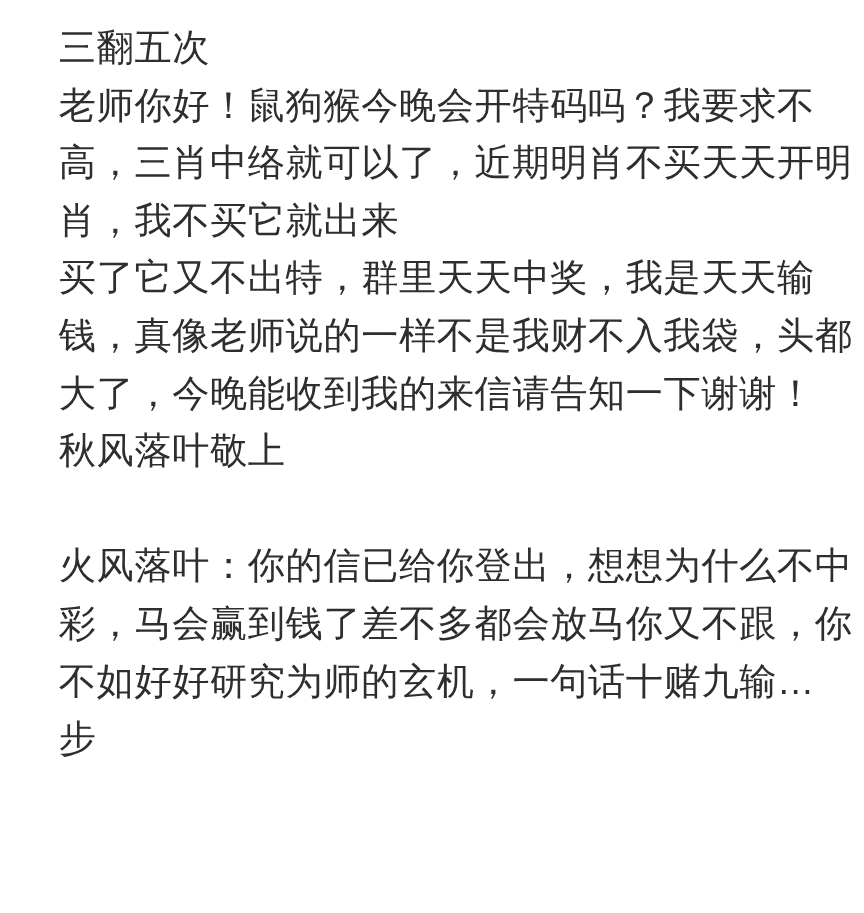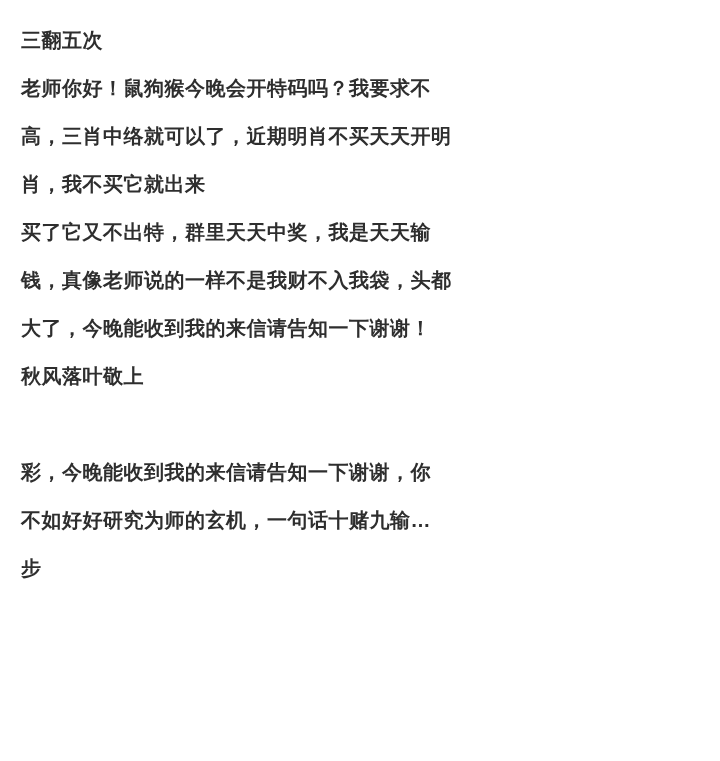--- a/index.html
+++ b/index.html
@@ -14,42 +14,44 @@
   }
   .page {
     box-sizing: border-box;
     width: 720px;
     height: 761px;
     background: #ffffff;
     padding: 16px 18px 0 21px;
   }
   .text-block {
     font-family: "Liberation Sans", "DejaVu Sans", sans-serif;
-    font-size: 20px;
+    font-size: 31px;
     line-height: 48px;
     letter-spacing: 0.5px;
     color: #2e2e2e;
-    font-weight: 700;
+    font-weight: 400;
+    margin-left: 28px;
   }
   .line {
     white-space: nowrap;
     min-height: 48px;
   }
 </style>
 </head>
 <body>
 
 <div class="page">
   <div class="text-block" id="letter-body" style="color: rgb(46, 46, 46);">
       <div class="line">三翻五次</div>
       <div class="line">老师你好！鼠狗猴今晚会开特码吗？我要求不</div>
       <div class="line">高，三肖中络就可以了，近期明肖不买天天开明</div>
       <div class="line">肖，我不买它就出来</div>
       <div class="line">买了它又不出特，群里天天中奖，我是天天输</div>
       <div class="line">钱，真像老师说的一样不是我财不入我袋，头都</div>
       <div class="line">大了，今晚能收到我的来信请告知一下谢谢！</div>
       <div class="line">秋风落叶敬上</div>
       <div class="line">&nbsp;</div>
-      <div class="line">彩，今晚能收到我的来信请告知一下谢谢，你</div>
+      <div class="line">火风落叶：你的信已给你登出，想想为什么不中</div>
+      <div class="line">彩，马会赢到钱了差不多都会放马你又不跟，你</div>
       <div class="line">不如好好研究为师的玄机，一句话十赌九输…</div>
       <div class="line">步</div>
     </div>
 </div>
 
 </body></html>

